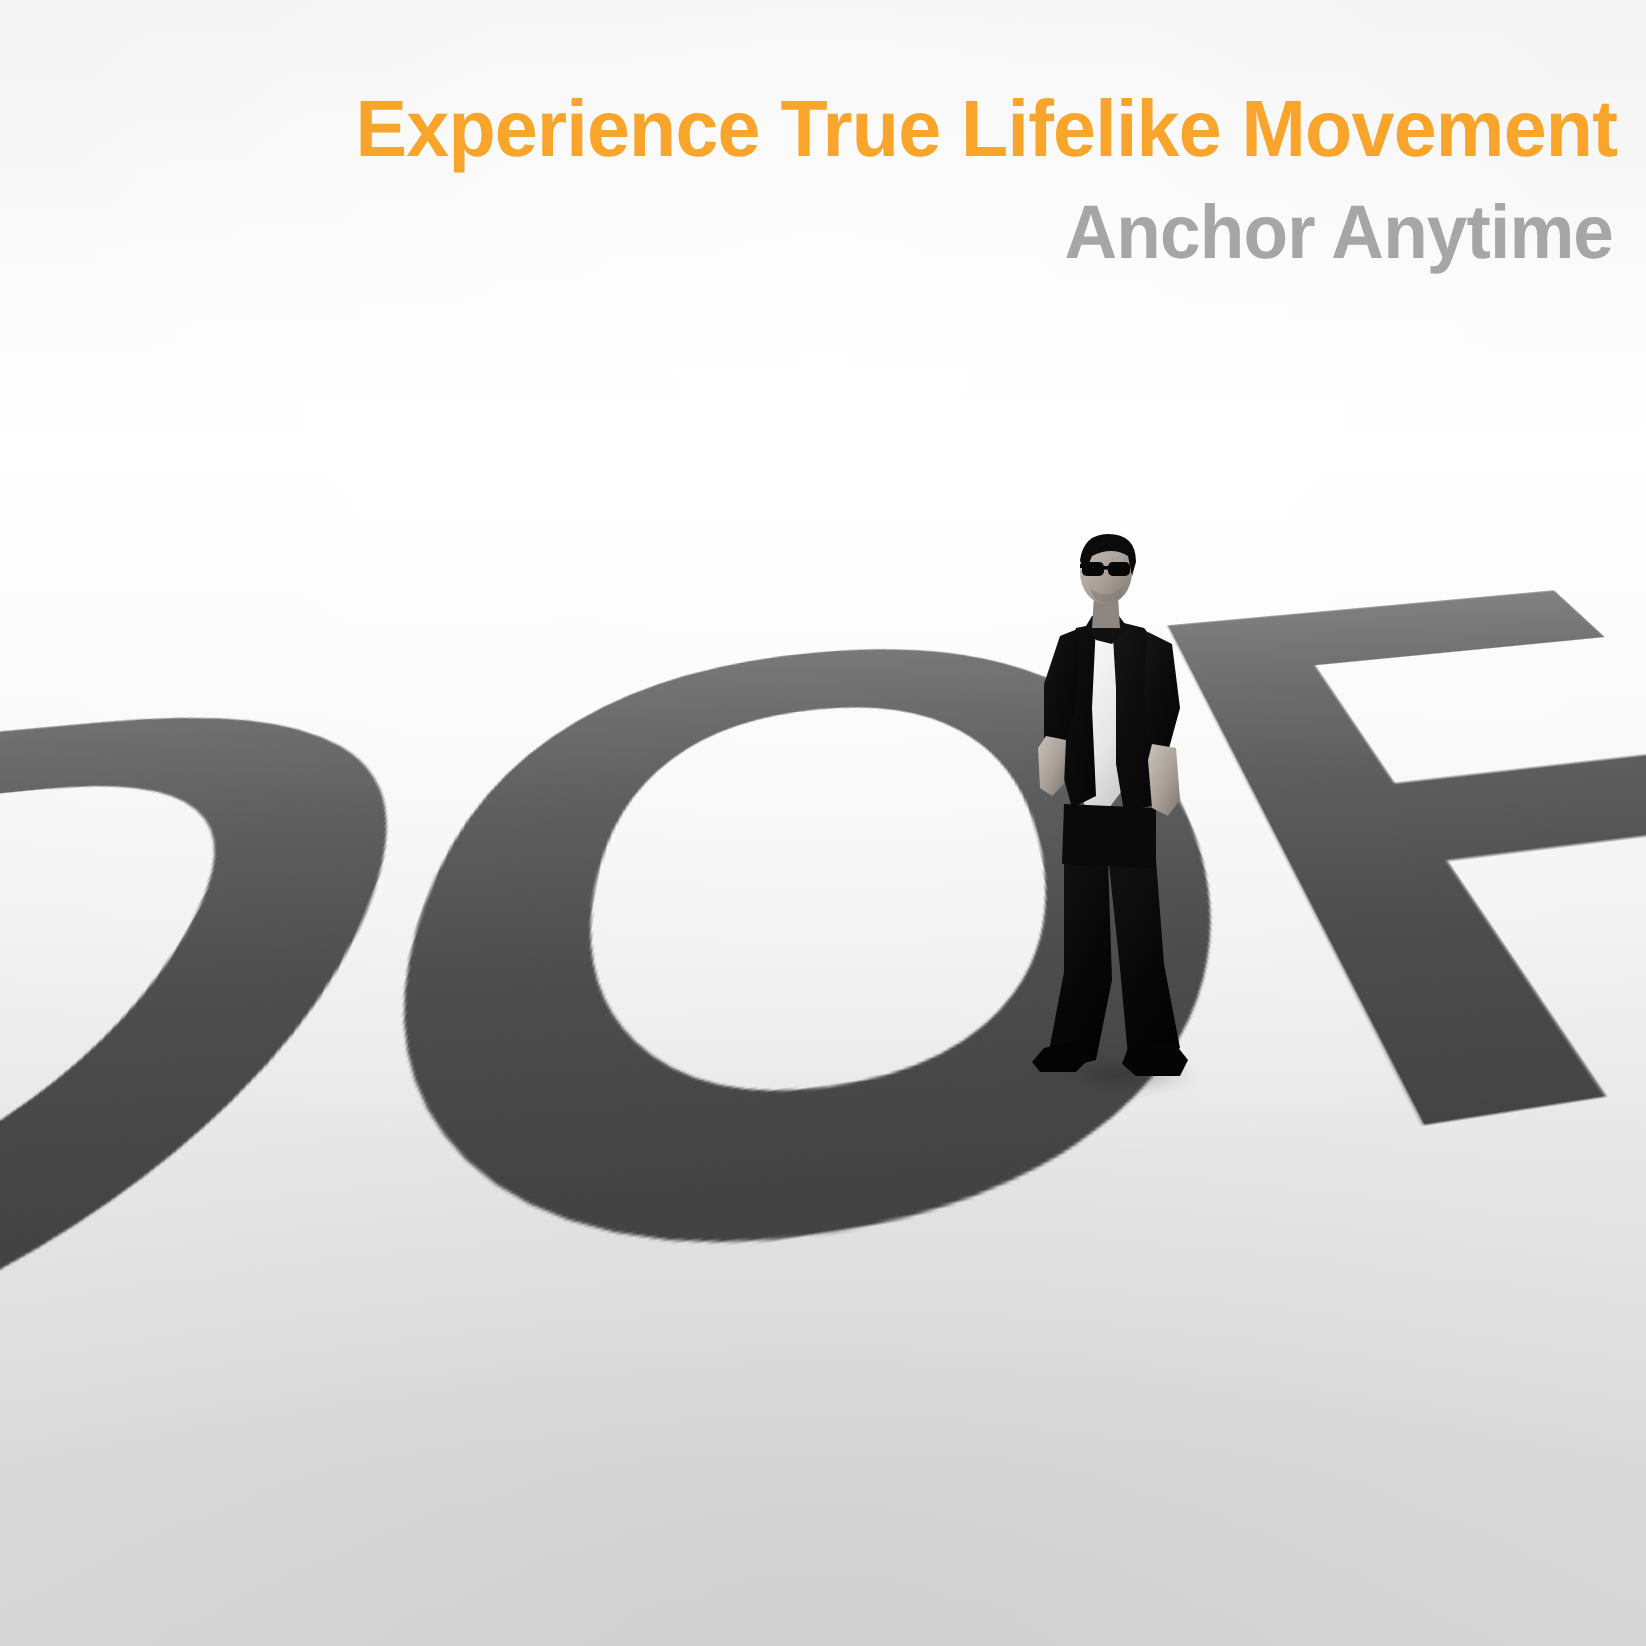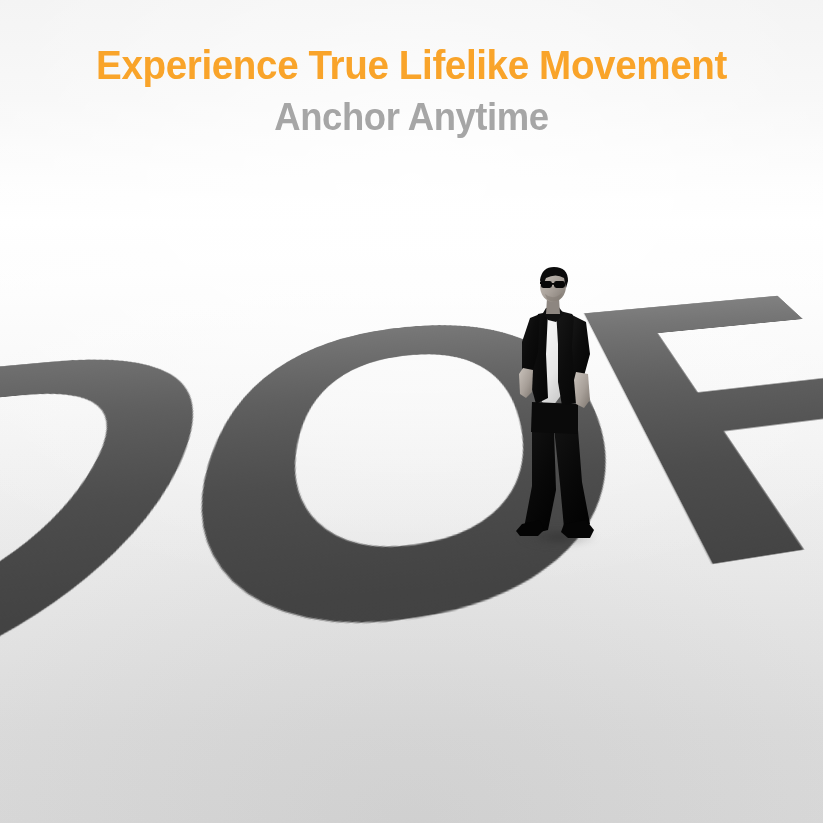--- a/index.html
+++ b/index.html
@@ -51,21 +51,21 @@
         rgba(190,190,190,0.05) 45%,
         rgba(255,255,255,0) 78%);
   }
 
   
   .copy {
     position: absolute;
     top: 0;
     left: 0;
     right: 0;
-    text-align: center;
+    text-align: right;
     z-index: 40;
   }
   .headline {
     margin: 0;
     padding-top: 44px;
     font-size: 40px;
     line-height: 1.05;
     font-weight: 700;
     letter-spacing: -0.010em;
     color: #f9a42a;

